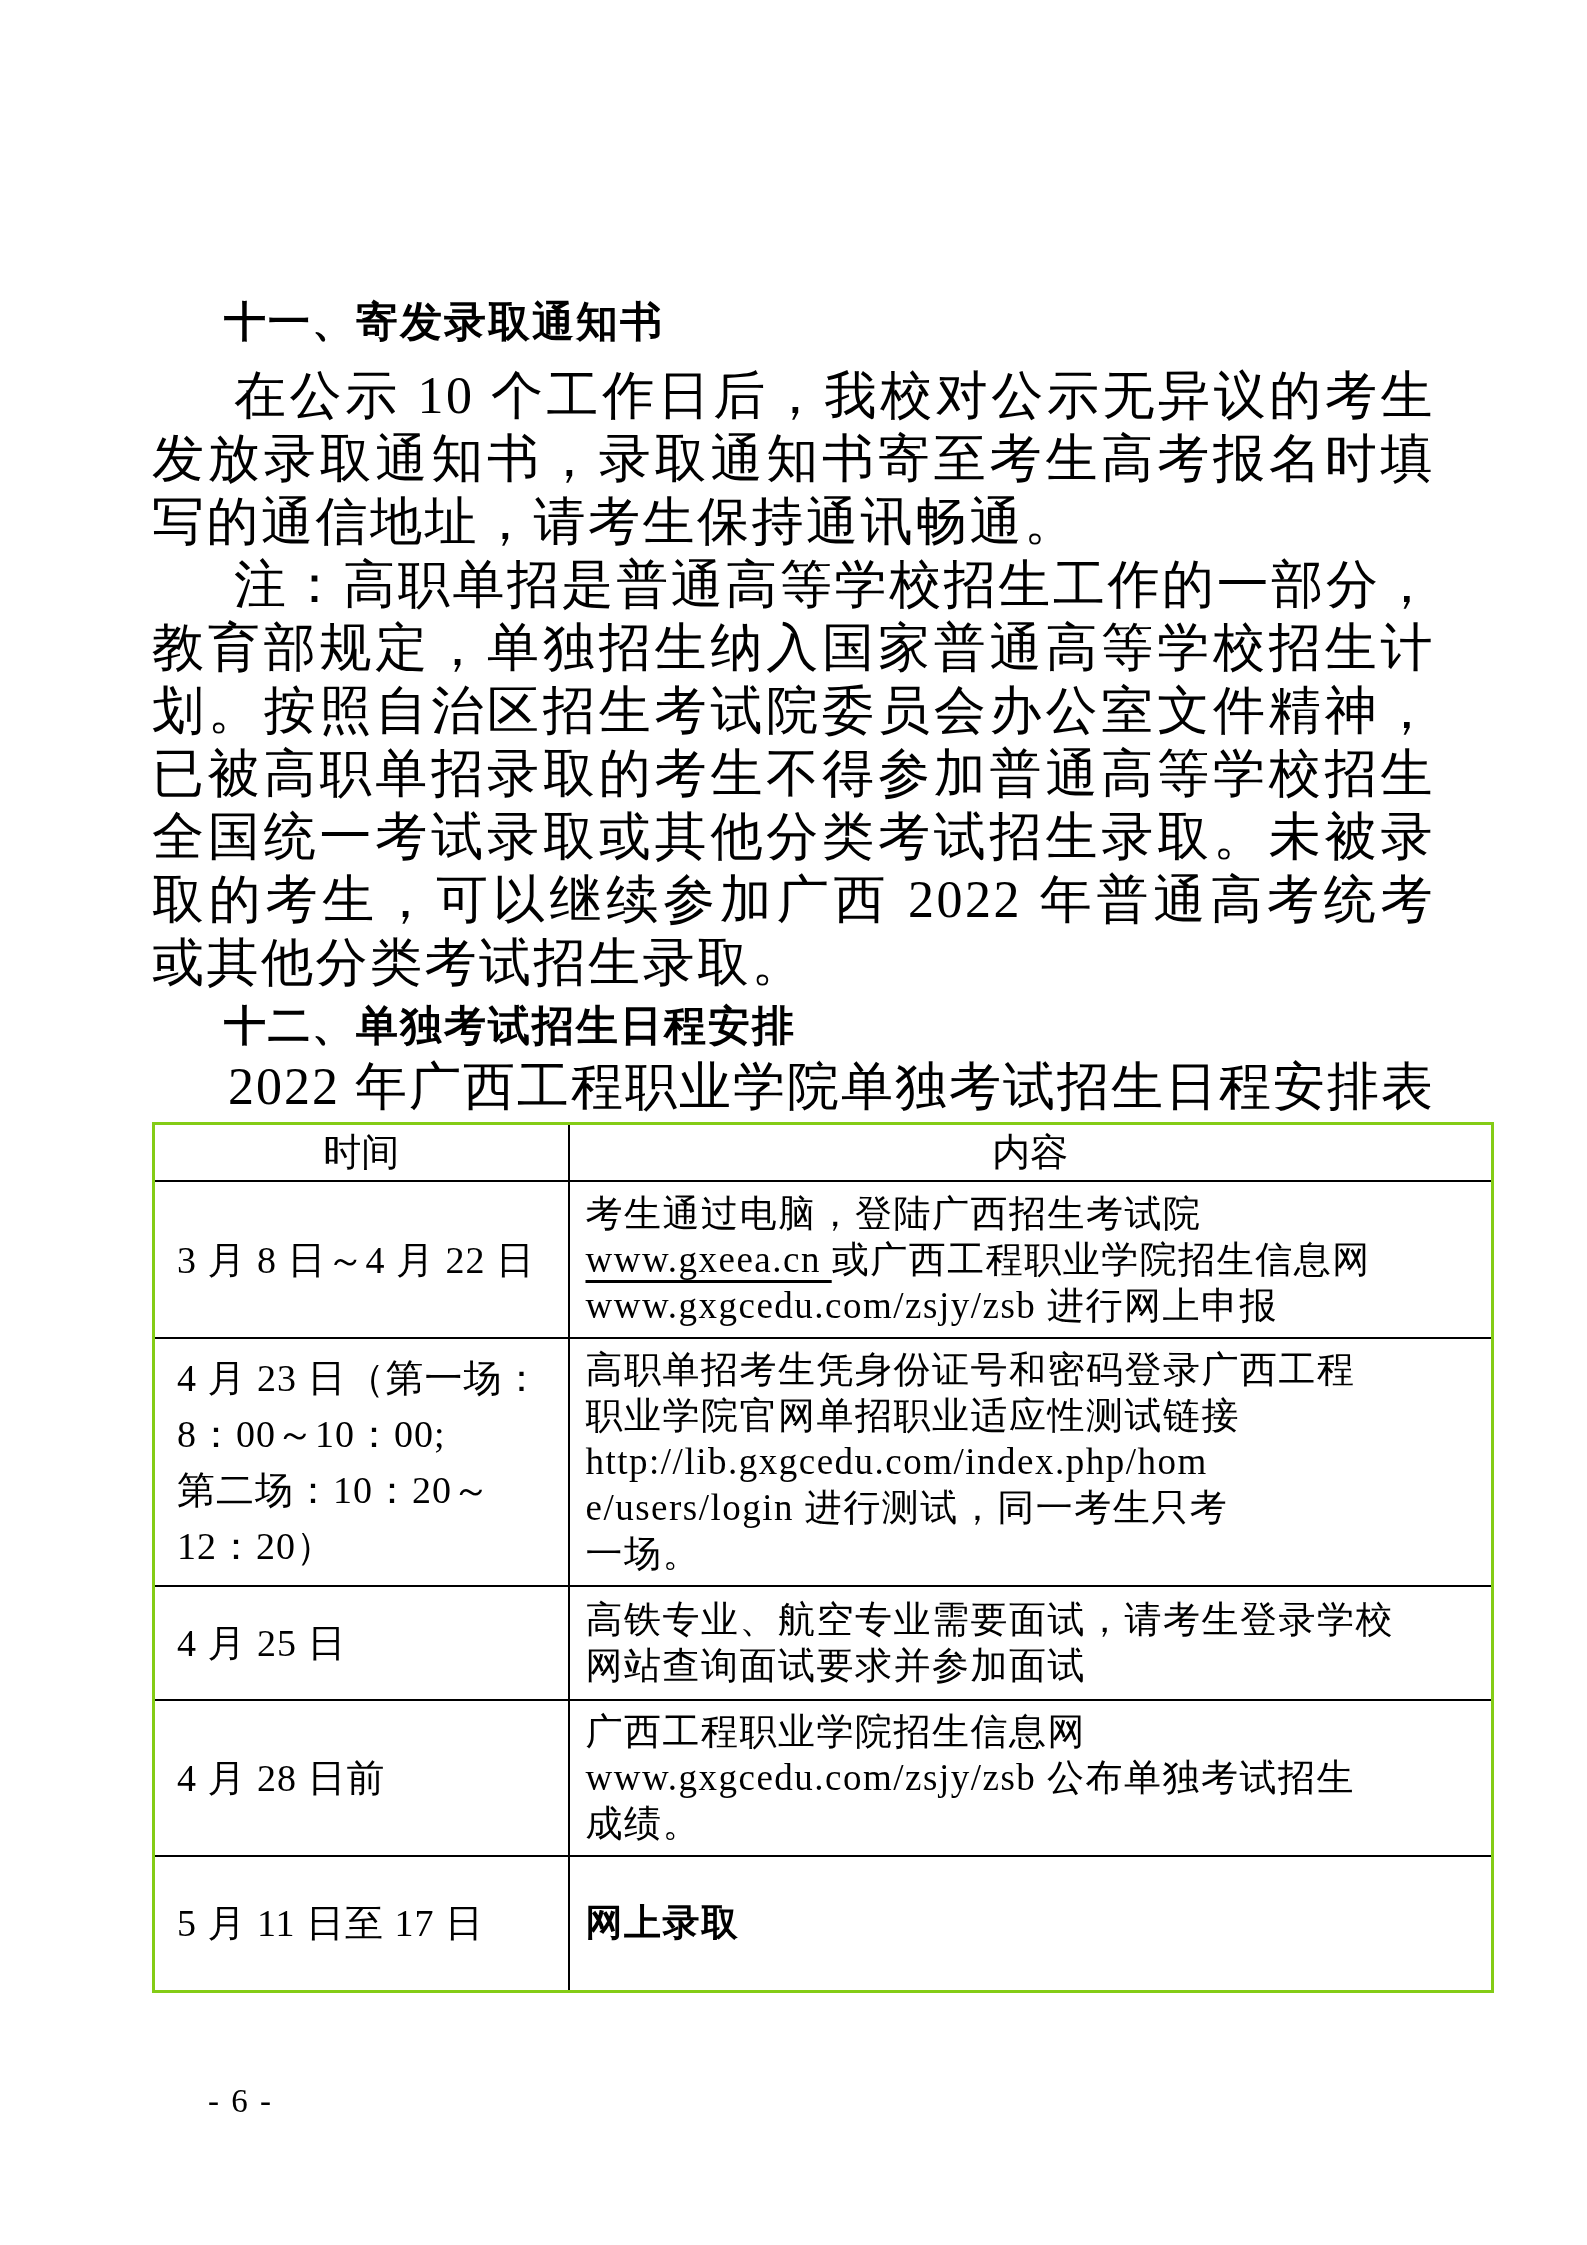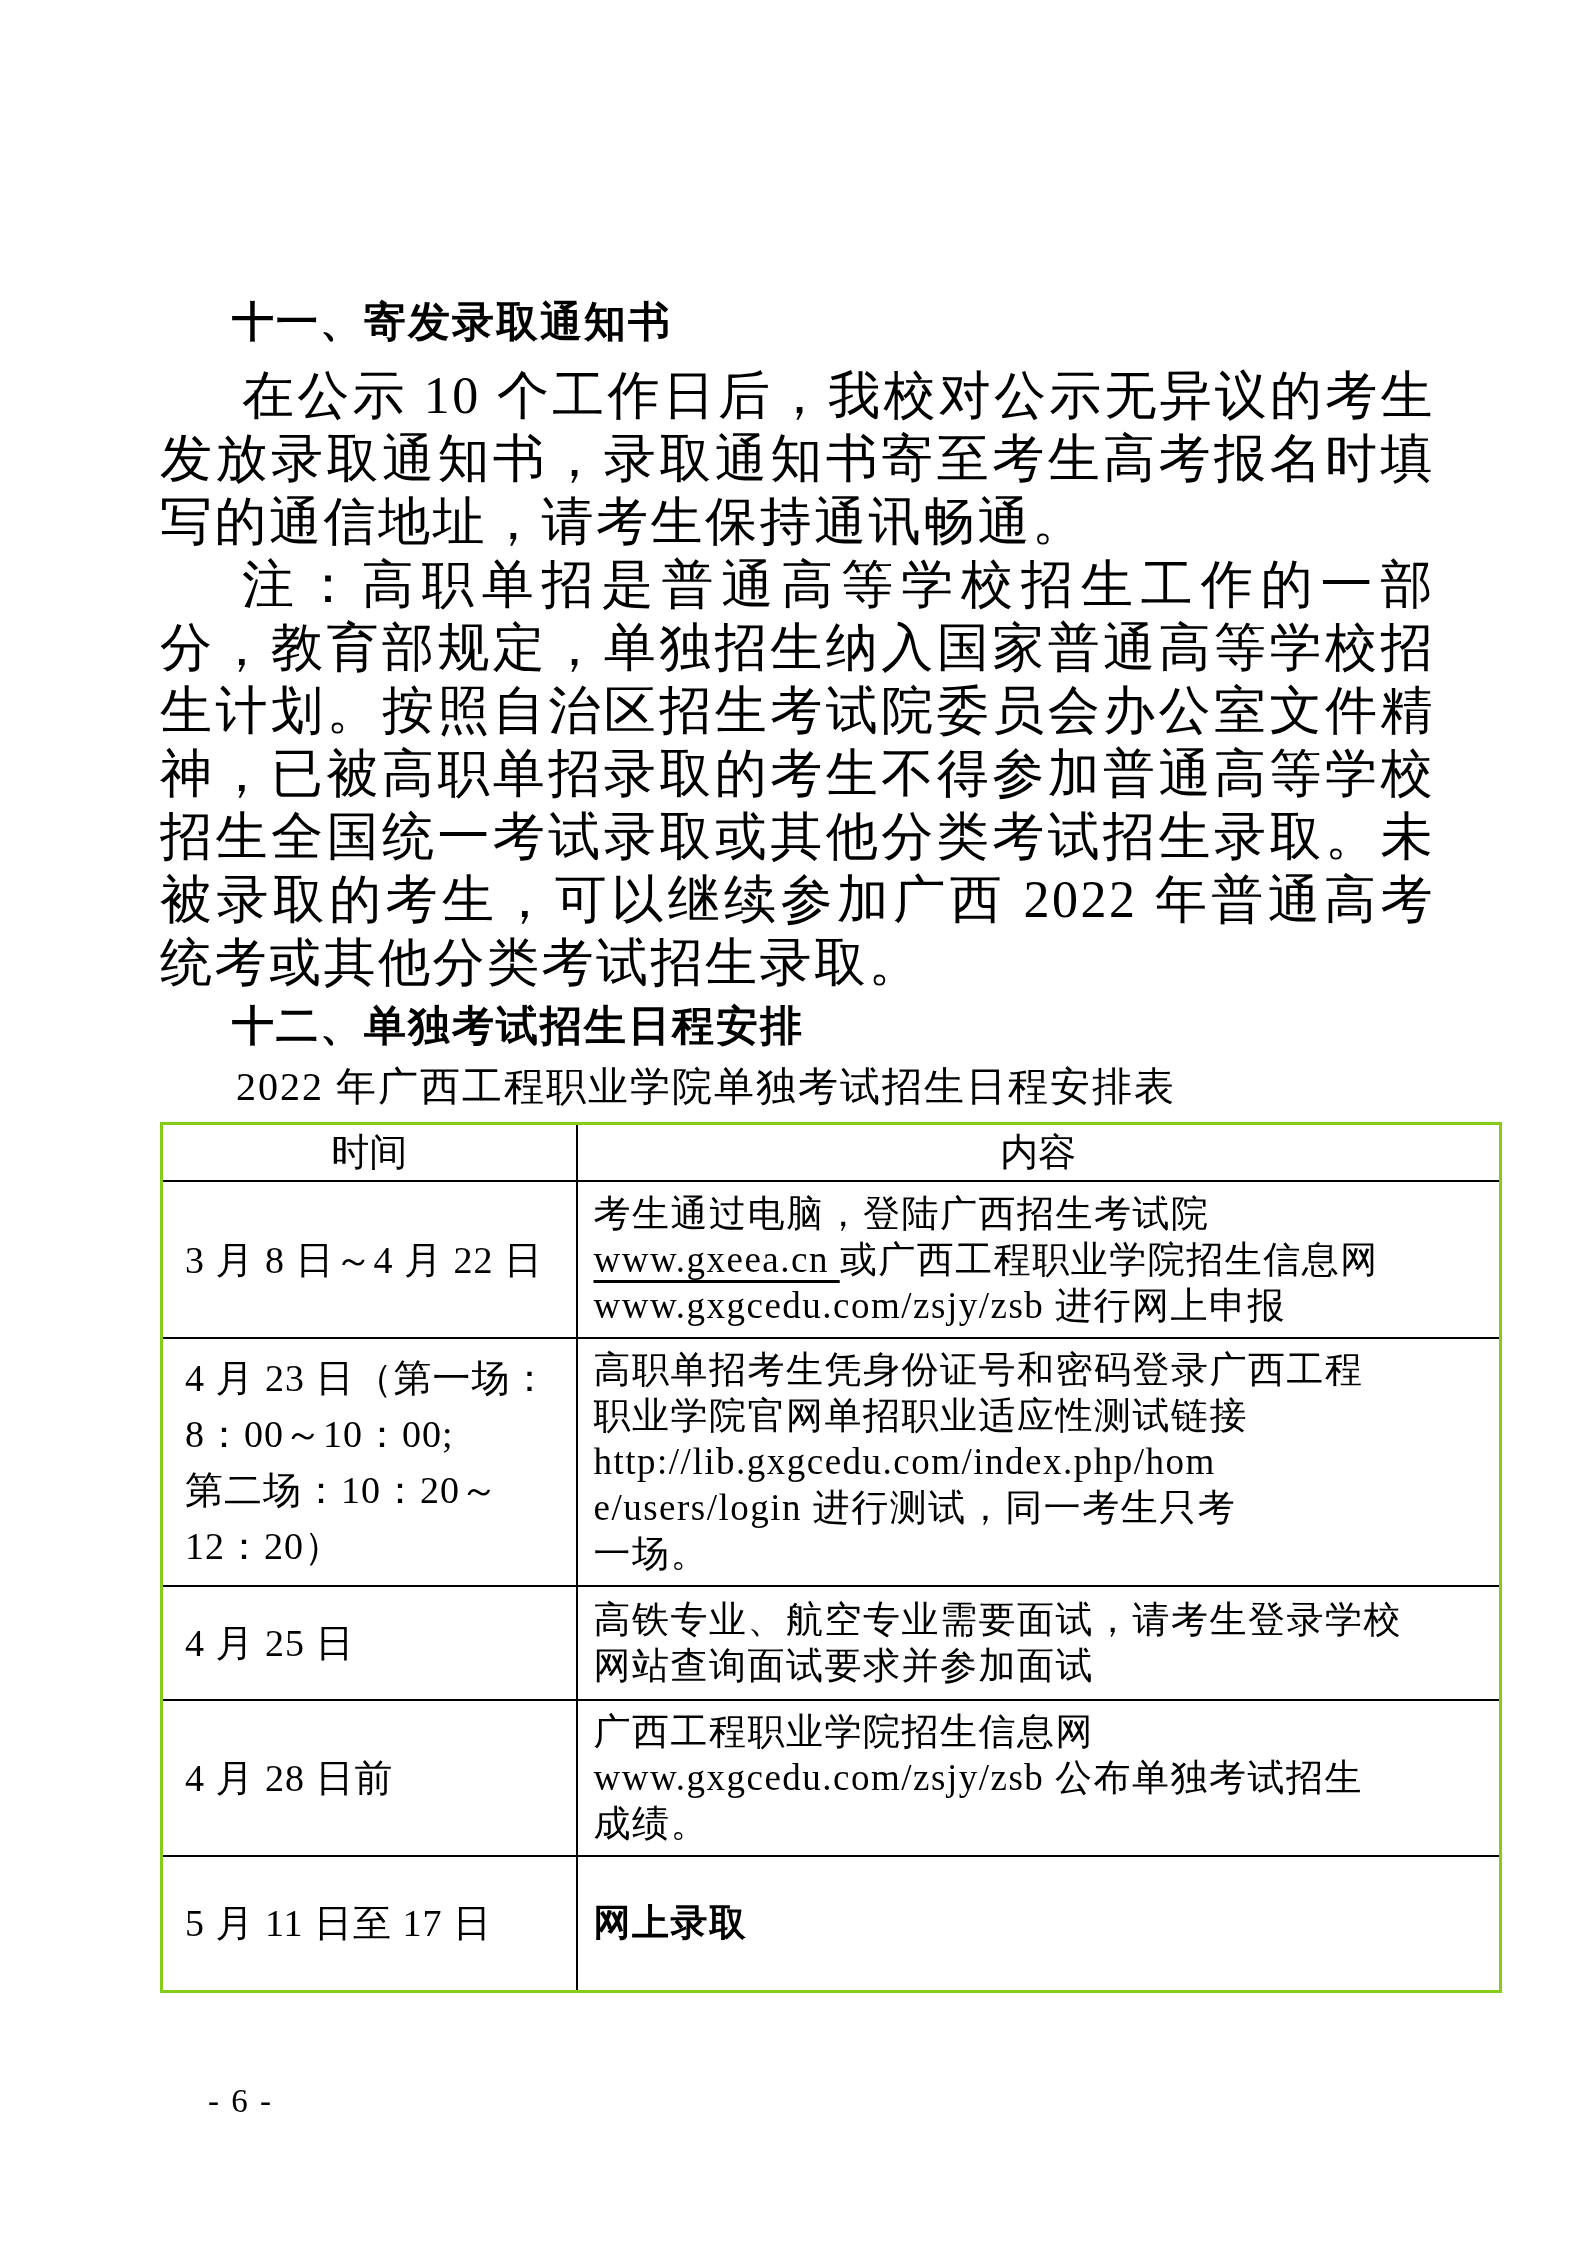--- a/index.html
+++ b/index.html
@@ -7,21 +7,20 @@
     width: 1587px;
     height: 2245px;
     background: #ffffff;
     color: #000000;
     position: relative;
     font-family: "Liberation Serif", "DejaVu Serif", serif;
     overflow: hidden;
   }
   .content {
     padding: 296px 152px 8px 152px;
-    margin-left: 8px;
   }
   .sec-heading {
     font-family: "Liberation Sans", "DejaVu Sans", sans-serif;
     font-weight: bold;
     font-size: 42px;
     line-height: 52px;
     letter-spacing: 2px;
     text-indent: 72px;
     margin: 0 0 16px 0;
   }
@@ -31,21 +30,21 @@
   }
   .para {
     font-size: 52px;
     line-height: 63px;
     letter-spacing: 2.5px;
     text-align: justify;
     text-indent: 82px;
     margin: 0;
   }
   .table-title {
-    font-size: 40px;
+    font-size: 52px;
     line-height: 50px;
     letter-spacing: 2px;
     text-indent: 76px;
     margin: 10px 0 10px 0;
   }
   table.schedule {
     border-collapse: collapse;
     table-layout: fixed;
     width: 1342px;
     border: 3px solid #84cc16;

